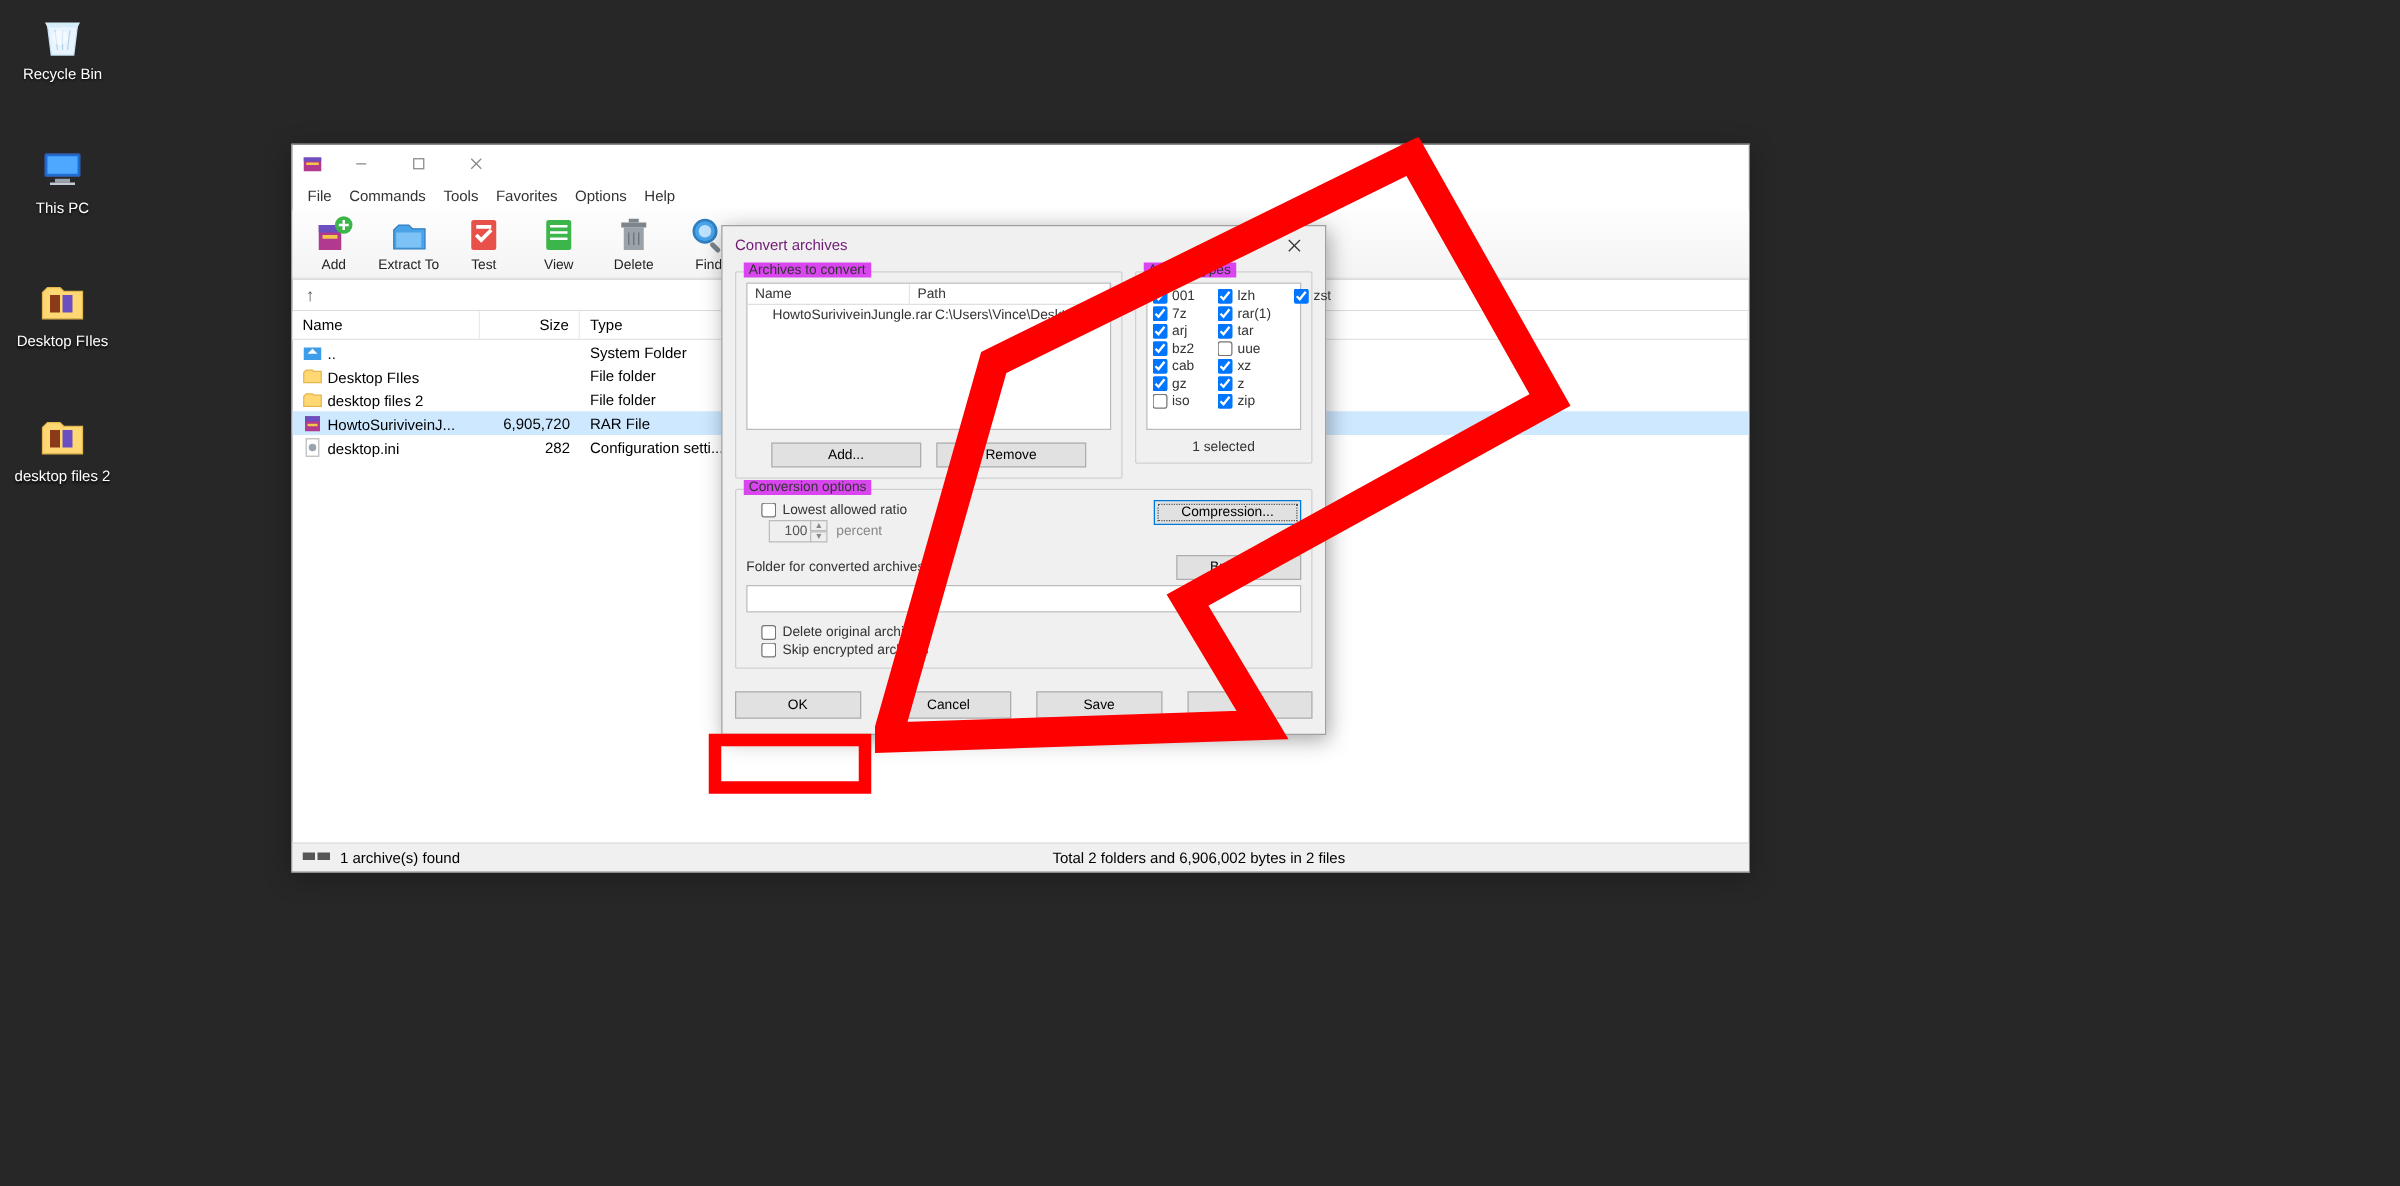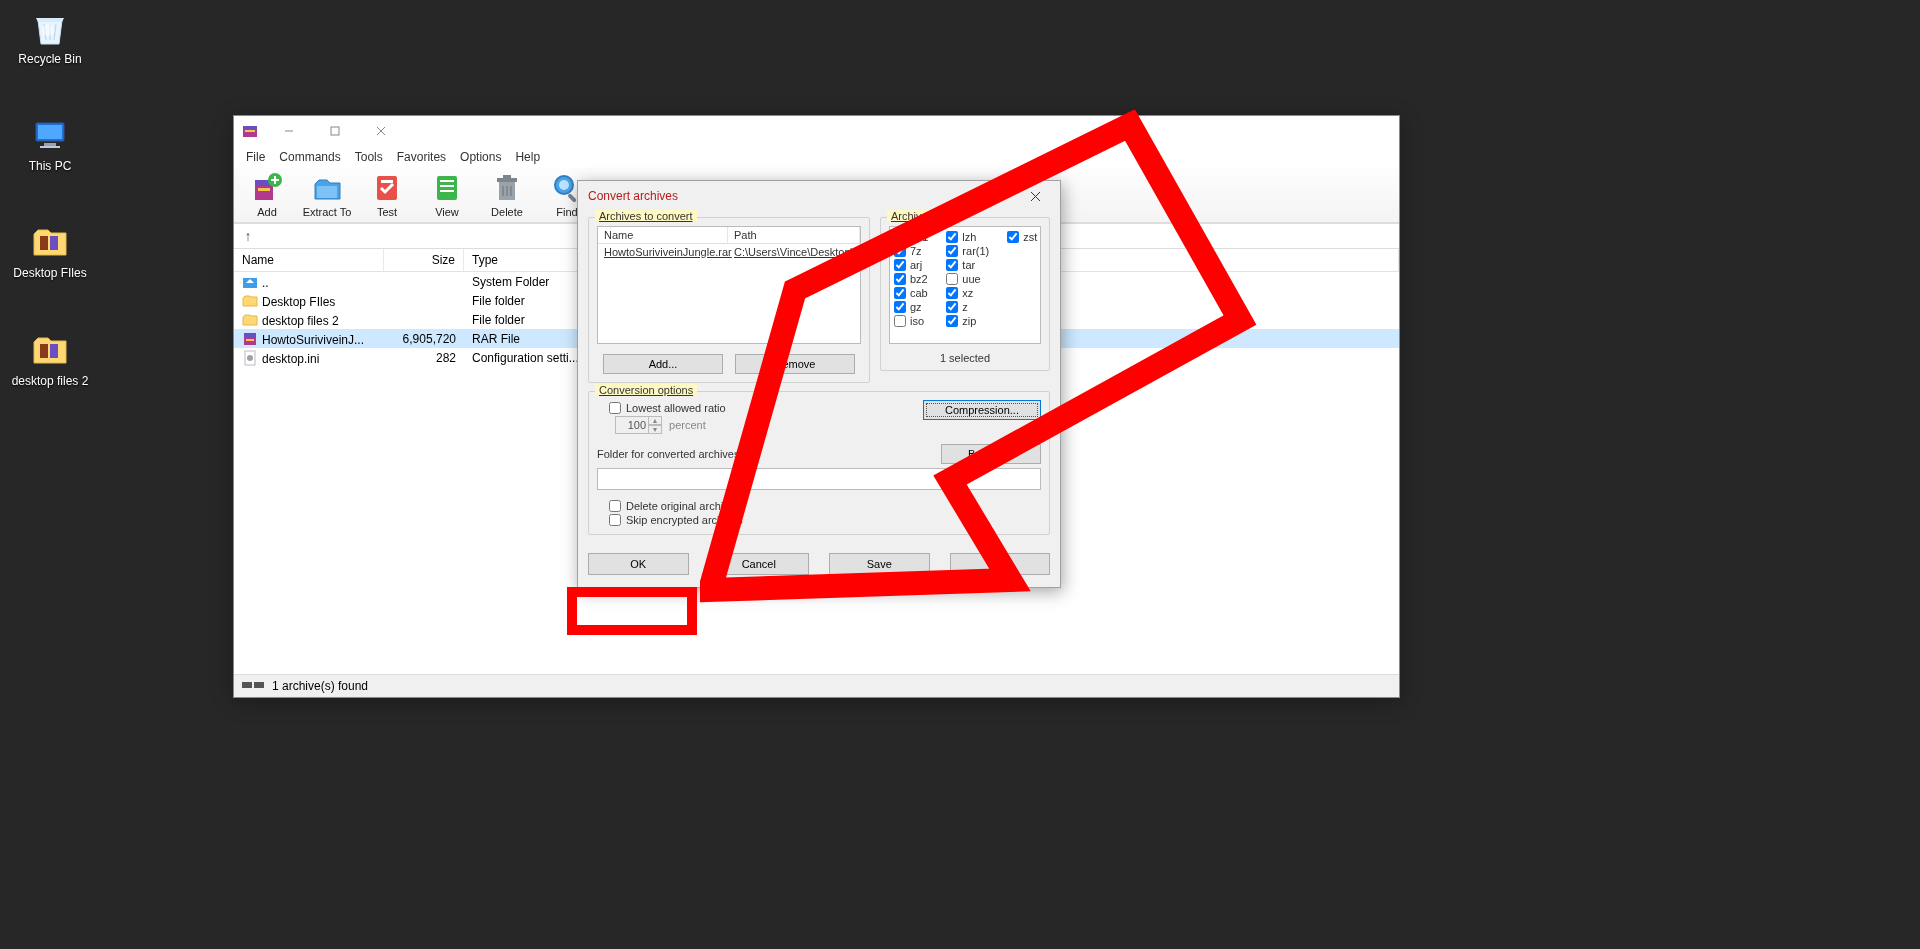--- a/index.html
+++ b/index.html
@@ -41,31 +41,31 @@
 .filelist .row div { padding: 1px 8px; white-space: nowrap; overflow: hidden; }
 .filelist .row.sel { background: #cde8ff; }
 .filelist .row .ficon { width: 16px; height: 16px; display: inline-block; vertical-align: -3px; margin-right: 4px; }
 
 .statusbar { position: absolute; bottom: 0; left: 0; right: 0; height: 23px; background: #f0f0f0; border-top: 1px solid #ddd; display: flex; align-items: center; font-size: 12px; padding: 0 8px; }
 .statusbar .sleft { flex: 0 0 600px; display:flex; align-items:center; gap:6px;}
 .statusbar .sright { flex: 1; }
 
 
 .dialog { position: absolute; left: 577px; top: 180px; width: 484px; background: #f0f0f0; border: 1px solid #a0a0a0; box-shadow: 2px 4px 16px rgba(0,0,0,.35); }
-.dialog .dtitle { height: 30px; display: flex; align-items: center; padding: 0 10px; font-size: 12px; color: #b91c1c; }
+.dialog .dtitle { height: 30px; display: flex; align-items: center; padding: 0 10px; font-size: 12px; color: #701a75; }
 .dialog .dtitle .dcaption { flex: 1; }
 .dialog .dclose { width: 30px; height: 30px; display: flex; align-items: center; justify-content: center; }
 .dialog .dbody { padding: 6px 10px 2px; font-size: 11px; color: #333; }
 .dialog .grp { border: 1px solid #d0d0d0; border-radius: 2px; margin-bottom: 8px; padding: 8px 8px 6px; position: relative; }
-.dialog .grp-title { position: absolute; top: -8px; left: 6px; background: #fef9c3; padding: 0 4px; font-size: 11px; text-decoration: underline; }
+.dialog .grp-title { position: absolute; top: -8px; left: 6px; background: #d946ef; padding: 0 4px; font-size: 11px; }
 .dialog .listbox { background: #fff; border: 1px solid #bbb; height: 118px; font-size: 11px; }
 .dialog .listbox .lhdr { display: flex; border-bottom: 1px solid #e0e0e0; }
 .dialog .listbox .lhdr div { padding: 2px 6px; border-right: 1px solid #e6e6e6; }
 .dialog .listbox .lrow { display: flex; }
-.dialog .listbox .lrow div { padding: 2px 6px; text-decoration: underline; }
+.dialog .listbox .lrow div { padding: 2px 20px; }
 .lcol-name { width: 130px; }
 .lcol-path { flex: 1; }
 .dialog .topcols { display: flex; gap: 10px; }
 .dialog .leftcol { flex: 1; }
 .dialog .rightcol { width: 170px; }
 .dialog .typesbox { background: #fff; border: 1px solid #bbb; height: 118px; padding: 3px 4px; font-size: 11px; display: flex; flex-direction: column; flex-wrap: wrap; gap: 0; column-gap: 18px; }
 .dialog .typesbox label { display: flex; align-items: center; gap: 4px; height: 14px; }
 .dialog .typesbox input { width: 12px; height: 12px; }
 .dialog .btnrow { display: flex; gap: 12px; margin-top: 6px; }
 .dialog button, .btn { background: #e1e1e1; border: 1px solid #adadad; padding: 3px 0; font-size: 11px; min-width: 110px; text-align: center; cursor: default; }
@@ -287,20 +287,21 @@
   </div>
 
   <div class="statusbar">
     <div class="sleft">
       <span><svg width="24" height="12" viewBox="0 0 24 12">
             <rect x="0" y="3" width="10" height="6" fill="#555"></rect>
             <rect x="12" y="3" width="10" height="6" fill="#555"></rect>
           </svg></span>
       <span>1 archive(s) found</span>
     </div>
+    <div class="sright">Total 2 folders and 6,906,002 bytes in 2 files</div>
   </div>
 </div>
 
 <div class="dialog">
   <div class="dtitle">
     <span class="dcaption">Convert archives</span>
     <span class="dclose">
       <svg width="11" height="11">
           <line x1="1" y1="1" x2="10" y2="10" stroke="#333"></line>
           <line x1="10" y1="1" x2="1" y2="10" stroke="#333"></line>

